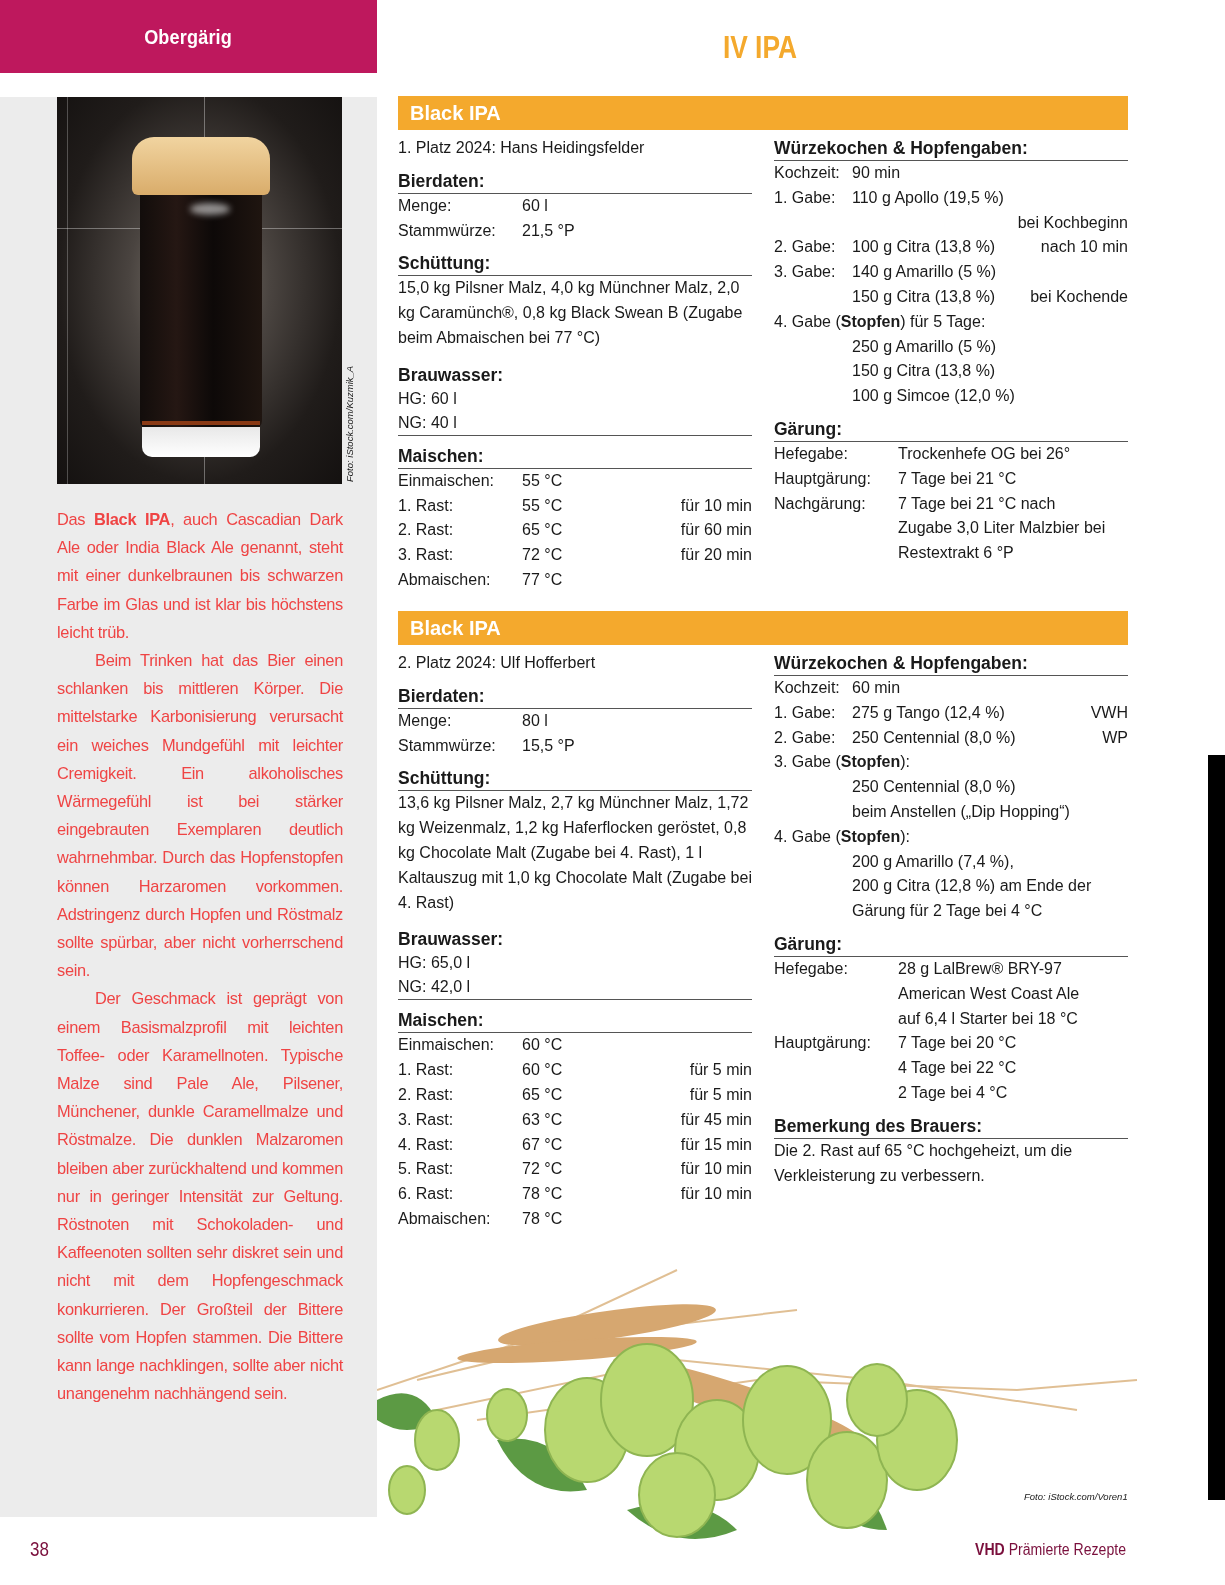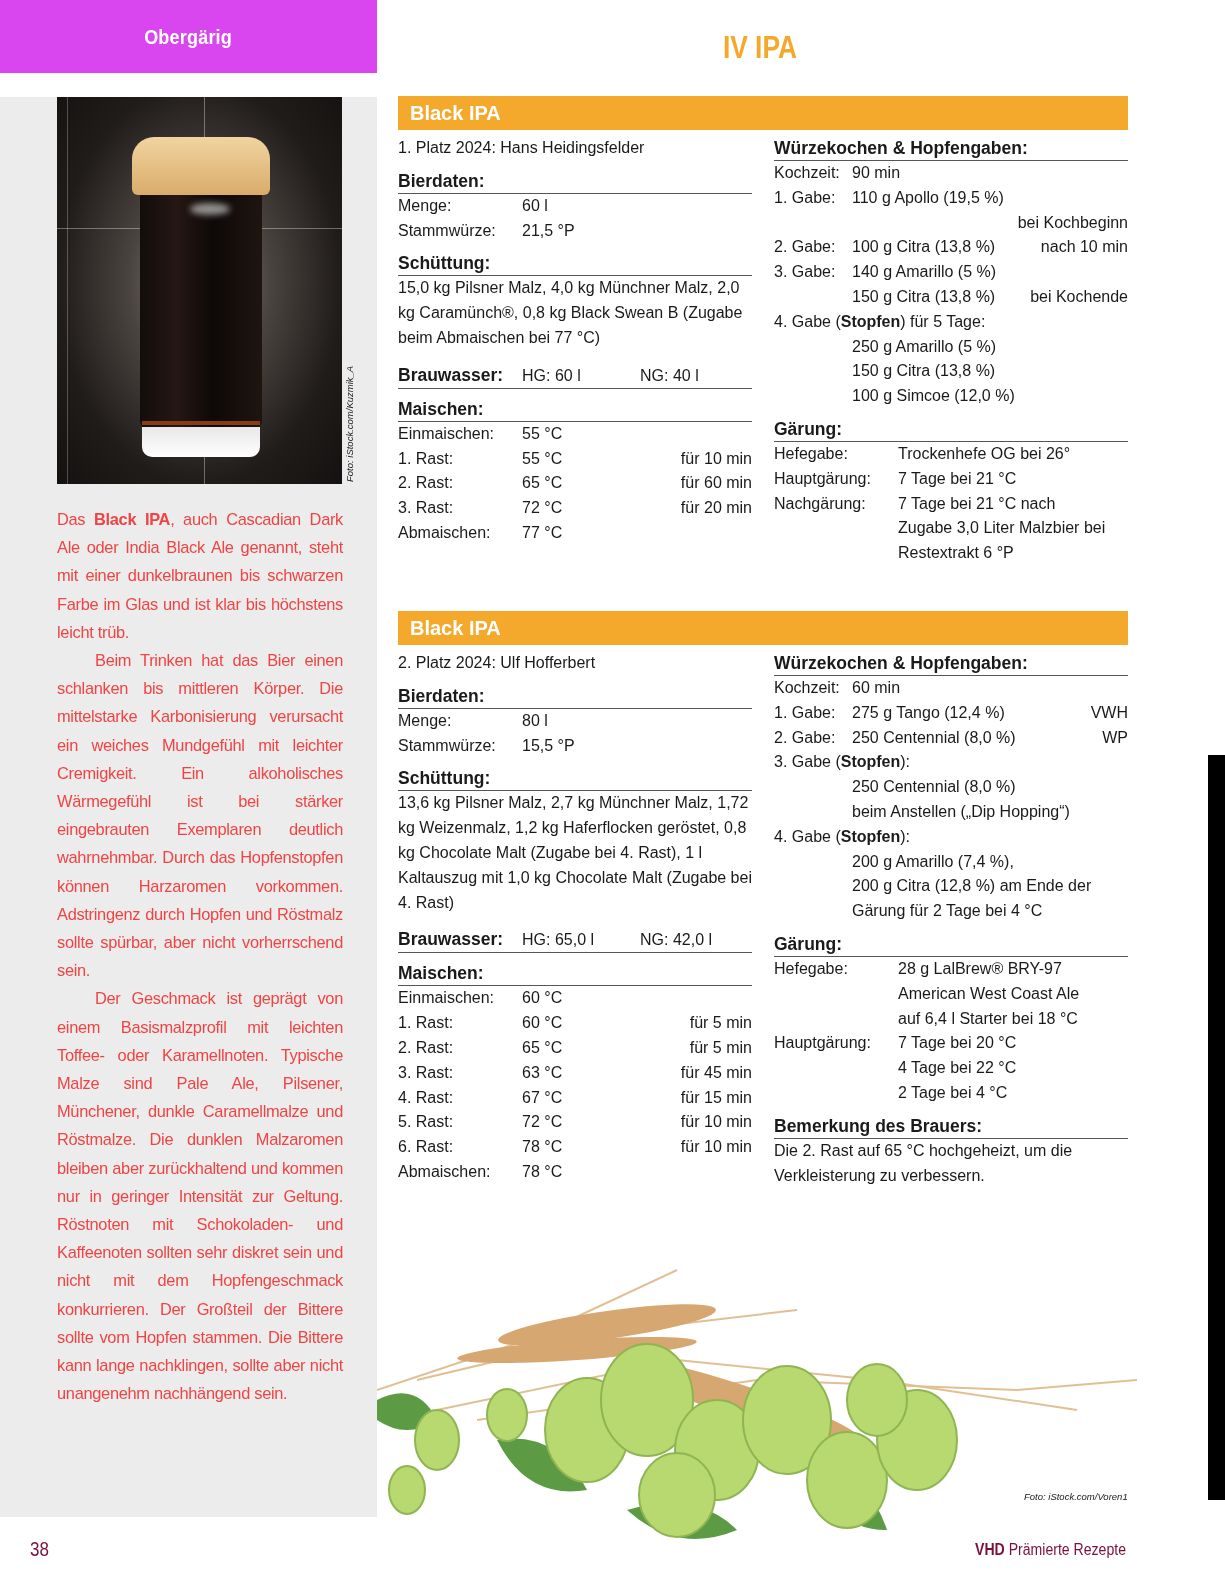--- a/index.html
+++ b/index.html
@@ -1,19 +1,19 @@
 <!DOCTYPE html>
 <html><head>
 <meta charset="utf-8">
 <style>
   * { box-sizing: border-box; margin: 0; padding: 0; }
   html, body { width: 1225px; height: 1585px; background: #ffffff; overflow: hidden; }
   body { position: relative; font-family: "Liberation Sans", sans-serif; color: #1a1a1a; }
 
-  .top-tab { position: absolute; left: 0; top: 0; width: 377px; height: 73px; background: #d946ef; display: flex; align-items: center; justify-content: center; }
+  .top-tab { position: absolute; left: 0; top: 0; width: 377px; height: 73px; background: #be185d; display: flex; align-items: center; justify-content: center; }
   .top-tab span { color: #ffffff; font-weight: bold; font-size: 21px; letter-spacing: 0.2px; transform: scaleX(0.86); display: inline-block; }
 
   .chapter-title { position: absolute; left: 690px; top: 30px; width: 140px; text-align: center; color: #f4a92d; font-weight: bold; font-size: 31px; transform: scaleX(0.85); }
 
   .sidebar { position: absolute; left: 0; top: 97px; width: 377px; height: 1420px; background: #ececec; }
   .photo-glass { position: absolute; left: 57px; top: 97px; width: 285px; height: 387px; background: radial-gradient(ellipse at 50% 48%, #8a8278 0%, #4a4440 35%, #201c1a 70%, #141110 100%); overflow: hidden; }
   .guide-v { position: absolute; left: 147px; top: 0; width: 1px; height: 100%; background: rgba(255,255,255,0.35); }
   .guide-v2 { position: absolute; left: 10px; top: 0; width: 1px; height: 100%; background: rgba(255,255,255,0.25); }
   .guide-h { position: absolute; left: 0; top: 131px; width: 100%; height: 1px; background: rgba(255,255,255,0.35); }
   .glass { position: absolute; left: 75px; top: 40px; width: 138px; height: 322px; }
@@ -34,21 +34,21 @@
   .recipe-bar span { color: #ffffff; font-weight: bold; font-size: 20px; }
   .col { position: absolute; top: 40px; font-size: 16px; line-height: 24.8px; }
   .col-left { left: 0; width: 354px; }
   .col-right { left: 376px; width: 354px; }
   .placement { font-size: 16px; }
   .sec-h { font-weight: bold; font-size: 17.5px; border-bottom: 1.5px solid #555; line-height: 24px; margin-top: 8px; }
   .row { display: flex; }
   .row .k { width: 124px; flex-shrink: 0; }
   .row .v { flex: 1; }
   .row .r { text-align: right; white-space: nowrap; }
-  .brw { display: flex; align-items: baseline; border-bottom: 1.5px solid #555; margin-top: 12px; line-height: 24px; }
+  .brw { display: flex; align-items: baseline; border-bottom: 1.5px solid #555; margin-top: 12px; line-height: 24px; flex-direction: column; }
   .brw .bh { font-weight: bold; font-size: 17.5px; width: 124px; }
   .brw .hg { width: 118px; }
   .krow { display: flex; }
   .krow .k { width: 78px; flex-shrink: 0; }
   .krow .v { flex: 1; }
   .krow .r { text-align: right; white-space: nowrap; }
   .ind { padding-left: 78px; }
   .grow { display: flex; }
   .grow .k { width: 124px; flex-shrink: 0; }
   .grow .v { flex: 1; }

